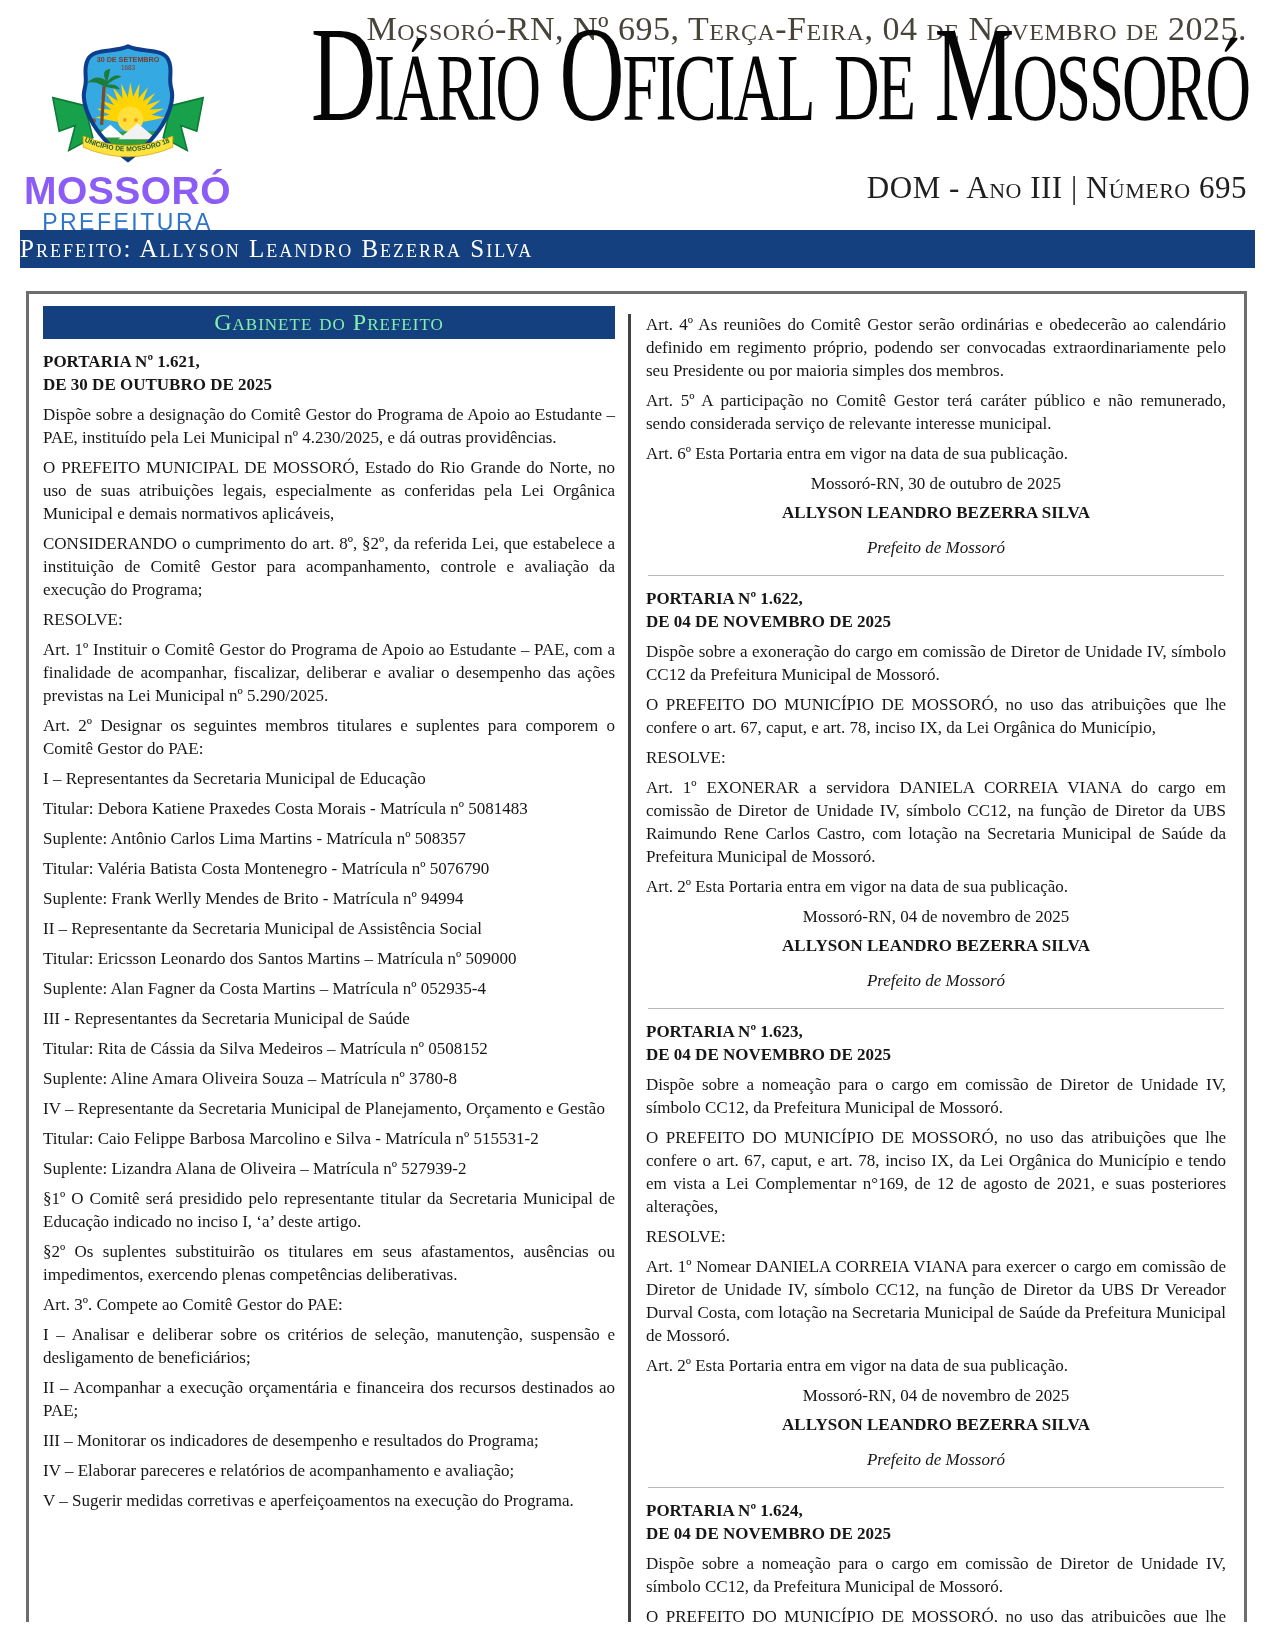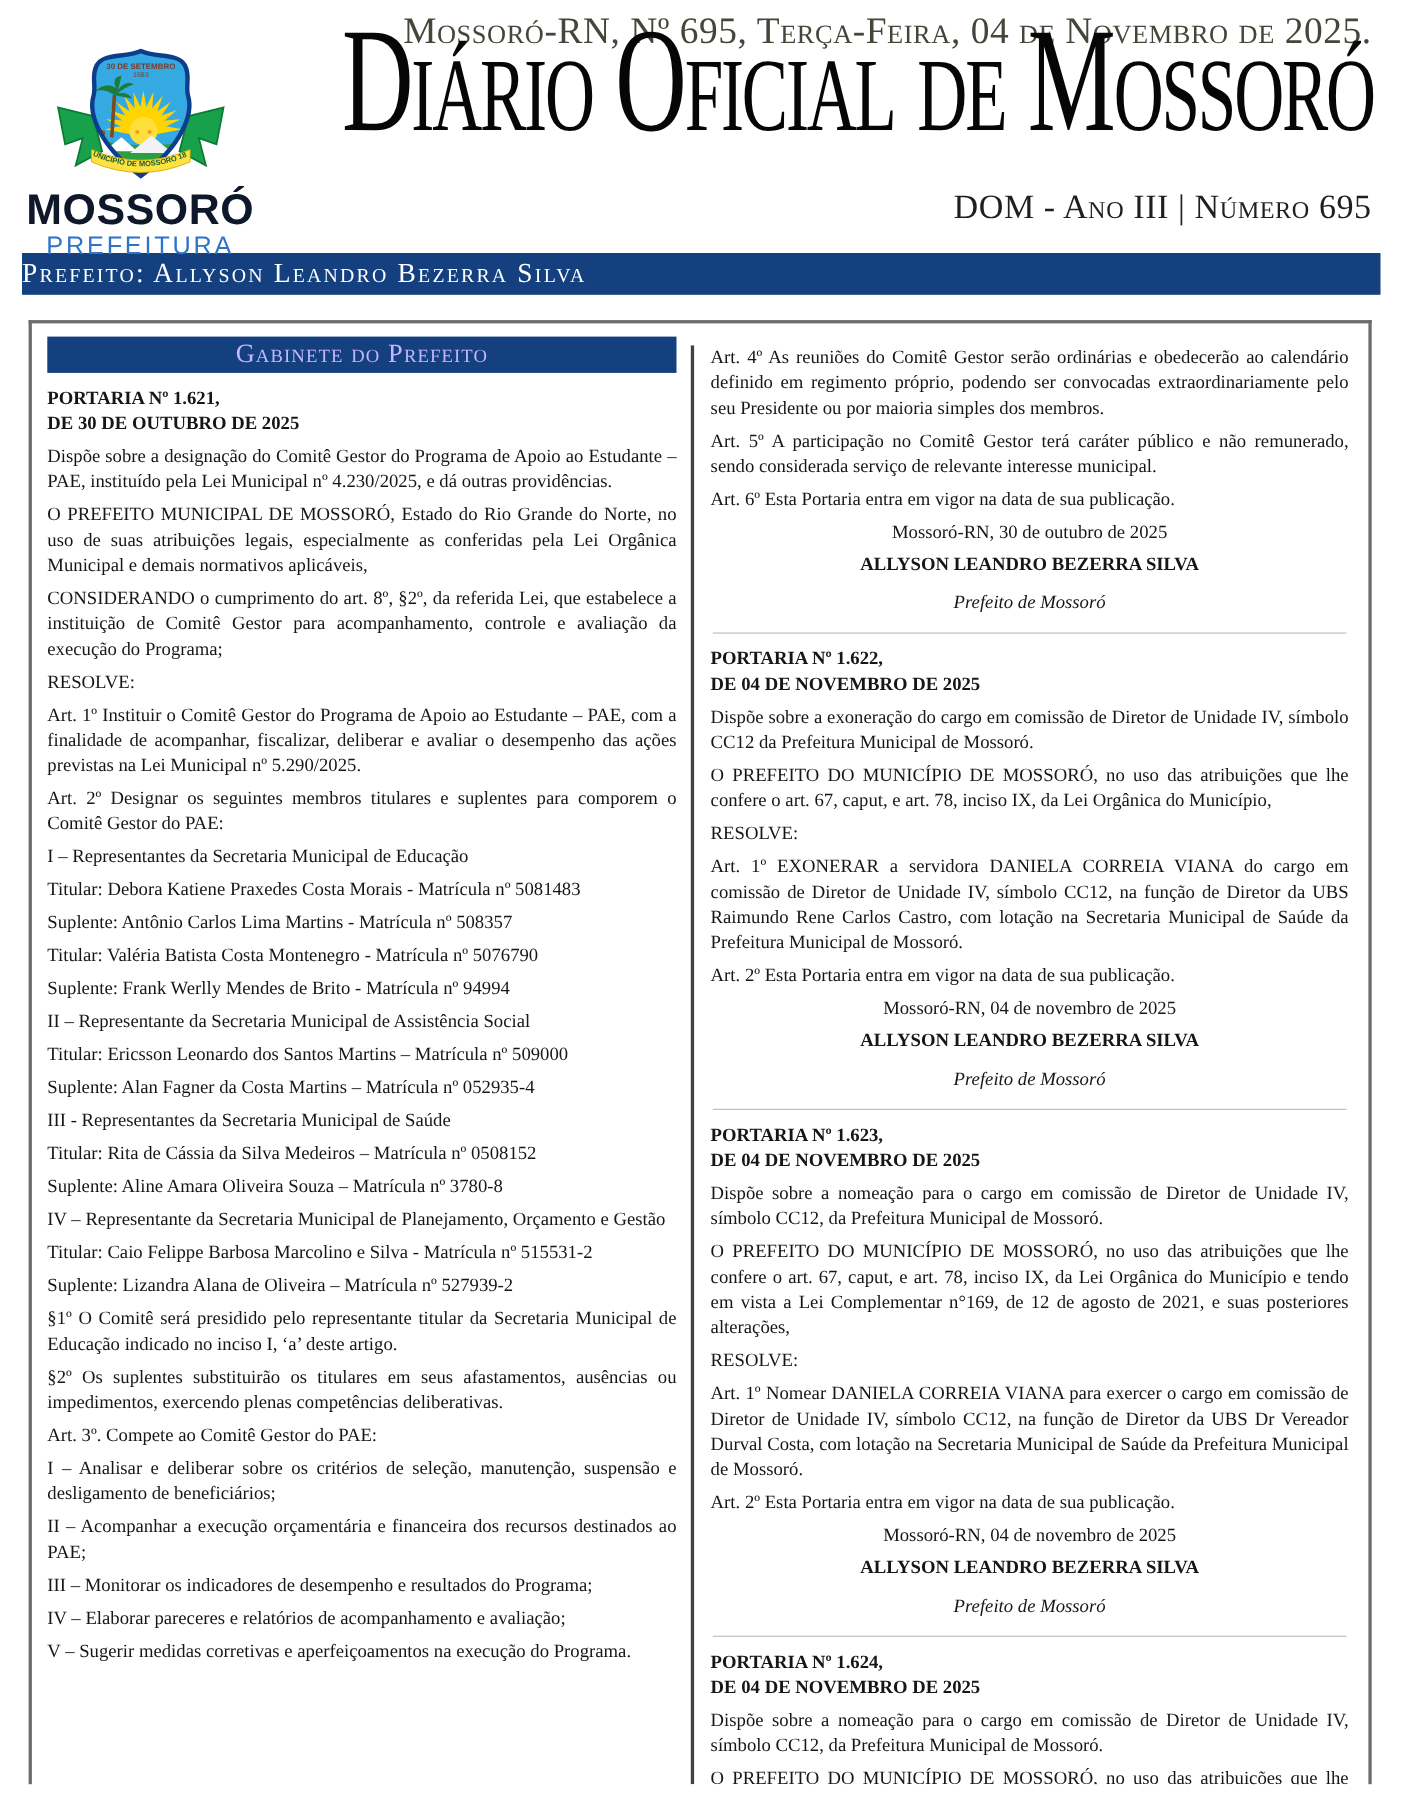--- a/index.html
+++ b/index.html
@@ -29,21 +29,21 @@
     position:absolute; top:170px; right:28px;
     font-variant:small-caps; font-size:31px; letter-spacing:.5px;
     color:#1f1f1f; white-space:nowrap;
   }
 
   
   #logo { position:absolute; left:20px; top:40px; width:215px; text-align:center; }
   #logo .cityname {
     font-family:"Liberation Sans","DejaVu Sans",sans-serif;
     font-weight:bold; font-size:39px; line-height:38px; letter-spacing:.5px;
-    color:#0f172a;
+    color:#8b5cf6;
   }
   #logo .citysub {
     font-family:"Liberation Sans","DejaVu Sans",sans-serif;
     font-size:23px; line-height:25px; letter-spacing:2.5px;
     color:#2e74c9;
   }
 
   
   #banner {
     margin:0 20px; height:38px; background:#14407f;
@@ -57,21 +57,21 @@
     margin:23px 0 0 26px; width:1221px; height:1331px;
     border:3px solid #6d6d6d; border-bottom:none;
     display:flex; align-items:stretch; overflow:hidden;
     font-size:17px; line-height:23px; color:#161616;
   }
   #leftcol  { width:586px; padding:12px 0 0 14px; }
   #coldivider { width:3px; background:#424242; margin-left:13px; margin-top:20px; }
   #rightcol { flex:1; padding:12px 18px 0 15px; }
 
   .sectionbar {
-    height:33px; background:#14407f; color:#c4b5fd; text-align:center;
+    height:33px; background:#14407f; color:#86efac; text-align:center;
     font-variant:small-caps; font-size:24px; line-height:32px; letter-spacing:1px;
   }
 
   .blk { margin-top:7px; }
   .blk.heading { margin-top:11px; font-weight:bold; text-align:left; }
   .blk.p { text-align:justify; }
   .blk.center { text-align:center; }
   .blk.name { text-align:center; font-weight:bold; margin-top:6px; }
   .blk.role { text-align:center; margin-top:12px;font-style:italic; }
   .rule { border-top:1px solid #b9b9b9; margin:16px 2px 9px 2px; }

